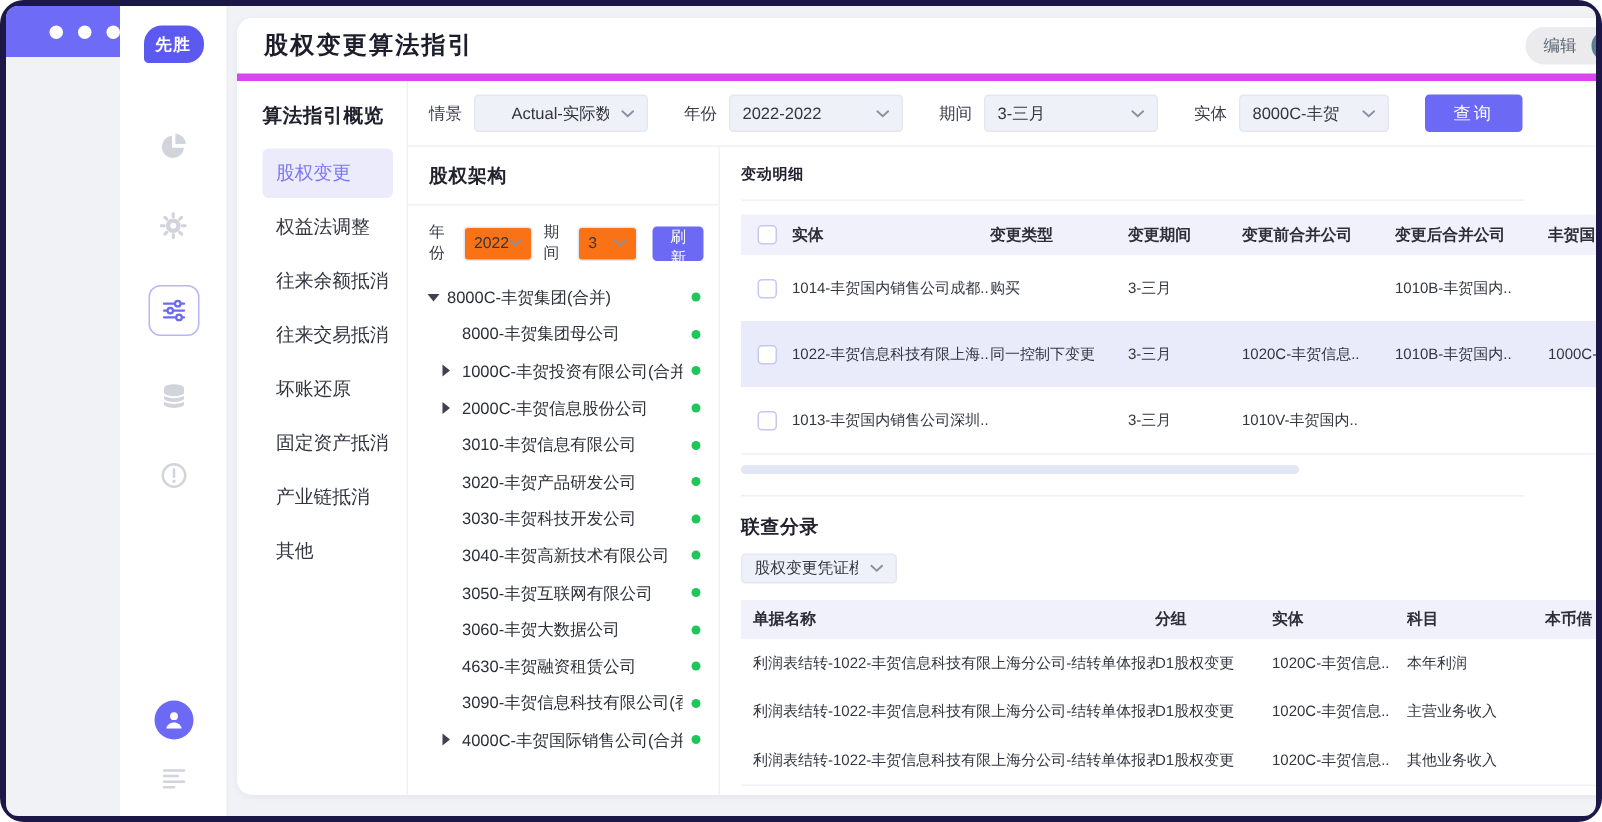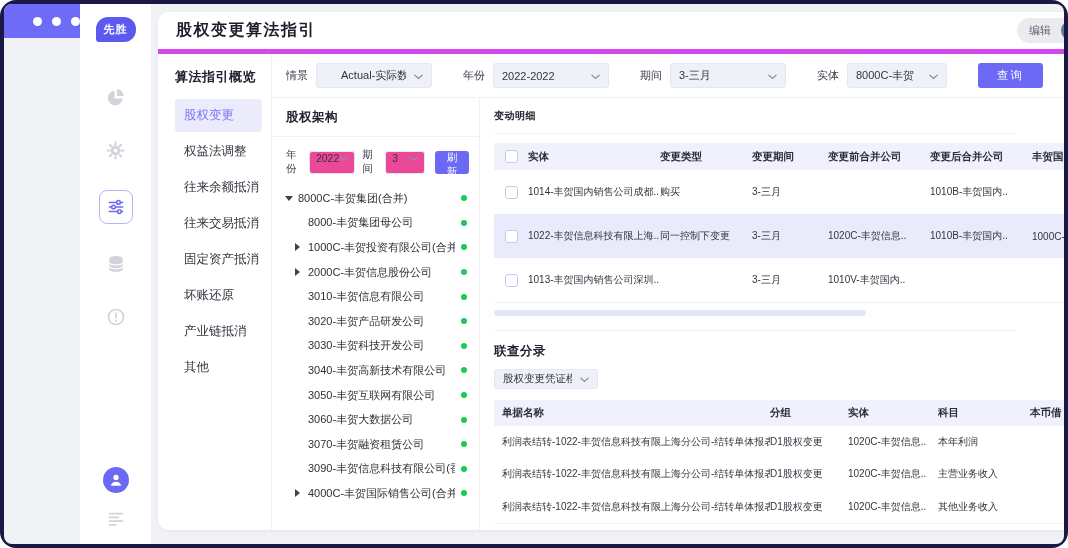--- a/index.html
+++ b/index.html
@@ -37,34 +37,34 @@
   
   .side-nav { width:114px; flex-shrink:0; border-right:1px solid #f0f1f5; padding:14px 9px 0 17px; }
   .nav-header { font-size:13px; font-weight:700; color:#20222e; margin-bottom:13px; letter-spacing:.5px; }
   .nav-item { font-size:12.5px; color:#33353f; padding:8px 9px; margin:3px 0; border-radius:4px; cursor:pointer; white-space:nowrap; }
   .nav-item.active { background:#ecebfc; color:#7a76f2; }
 
   .content-col { flex:1; display:flex; flex-direction:column; min-width:0; }
 
   
   .filter-bar { height:44px; flex-shrink:0; display:flex; align-items:center; padding:0 14px; border-bottom:1px solid #f0f1f5; }
-  .filter-group { display:flex; align-items:center; gap:8px; margin-right:31px; }
+  .filter-group { display:flex; align-items:center; gap:8px; margin-right:24px; }
   .filter-label { font-size:11px; color:#3b3e4a; white-space:nowrap; }
   .select { display:flex; align-items:center; justify-content:space-between; background:#eff1f9; border:1px solid #e4e7f2; border-radius:3px; height:25px; padding:0 8px; font-size:11px; color:#33353f; gap:8px; cursor:pointer; white-space:nowrap; }
   .select .val { overflow:hidden; }
   .btn { background:var(--accent,#6c6af4); color:#fff; font-size:11.5px; border:none; border-radius:3px; height:25px; padding:0 19px; cursor:pointer; letter-spacing:2px; }
 
   .panels { flex:1; display:flex; min-height:0; }
 
   
   .tree-panel { width:208px; flex-shrink:0; border-right:1px solid #f0f1f5; display:flex; flex-direction:column; min-height:0; }
   .panel-title { font-size:12.5px; font-weight:700; color:#20222e; padding:11px 14px 10px; border-bottom:1px solid #f0f1f5; letter-spacing:.5px; }
   .tree-filters { display:flex; align-items:center; gap:7px; padding:11px 10px 7px 14px; }
   .mini-label { font-size:10.5px; color:#3b3e4a; }
-  .mini-select { display:flex; justify-content:space-between; background:#ec4899; border:1px solid #e4e7f2; border-radius:3px; height:23px; width:48px; padding:0 6px; font-size:10.5px; color:#33353f; cursor:pointer; }
+  .mini-select { display:flex; align-items:center; justify-content:space-between; background:#f97316; border:1px solid #e4e7f2; border-radius:3px; height:23px; width:48px; padding:0 6px; font-size:10.5px; color:#33353f; cursor:pointer; }
   .mini-btn { background:var(--accent,#6c6af4); color:#fff; font-size:10.5px; border:none; height:23px; padding:0 9px; border-radius:3px; margin-left:3px; cursor:pointer; }
   .tree { flex:1; padding:3px 12px 6px 13px; overflow:hidden; list-style:none; }
   .tree-node { display:flex; align-items:center; height:24.6px; font-size:11px; color:#2e3039; cursor:pointer; }
   .tree-caret { width:13px; flex-shrink:0; display:flex; align-items:center; }
   .caret-down { width:0; height:0; border-left:4px solid transparent; border-right:4px solid transparent; border-top:5px solid #3f424e; }
   .caret-right { width:0; height:0; border-top:4px solid transparent; border-bottom:4px solid transparent; border-left:5px solid #3f424e; }
   .tree-label { flex:1; overflow:hidden; white-space:nowrap; }
   .tree-dot { width:6px; height:6px; border-radius:50%; background:var(--green,#1fc65b); margin-left:6px; flex-shrink:0; }
 
   
@@ -189,22 +189,22 @@
 
           <div class="card-body">
 
             <nav class="side-nav">
               <div class="nav-header">算法指引概览</div>
               <div id="nav-items">
                   <div class="nav-item active">股权变更</div>
                   <div class="nav-item">权益法调整</div>
                   <div class="nav-item">往来余额抵消</div>
                   <div class="nav-item">往来交易抵消</div>
+                  <div class="nav-item">坏账还原</div>
                   <div class="nav-item">固定资产抵消</div>
-                  <div class="nav-item">坏账还原</div>
                   <div class="nav-item">产业链抵消</div>
                   <div class="nav-item">其他</div>
                 </div>
             </nav>
 
             <div class="content-col">
 
               <div class="filter-bar" id="filter-bar">
                   <div class="filter-group">
                     <span class="filter-label">情景</span>
@@ -318,21 +318,21 @@
                         <span class="tree-label">3050-丰贺互联网有限公司</span>
                         <span class="tree-dot"></span>
                       </li>
                       <li class="tree-node" style="padding-left: 10px;">
                         <span class="tree-caret"></span>
                         <span class="tree-label">3060-丰贺大数据公司</span>
                         <span class="tree-dot"></span>
                       </li>
                       <li class="tree-node" style="padding-left: 10px;">
                         <span class="tree-caret"></span>
-                        <span class="tree-label">3070-丰贺融资租赁公司</span>
+                        <span class="tree-label">4630-丰贺融资租赁公司</span>
                         <span class="tree-dot"></span>
                       </li>
                       <li class="tree-node" style="padding-left: 10px;">
                         <span class="tree-caret"></span>
                         <span class="tree-label">3090-丰贺信息科技有限公司(香港)</span>
                         <span class="tree-dot"></span>
                       </li>
                       <li class="tree-node" style="padding-left: 10px;">
                         <span class="tree-caret">
                           <span class="caret-right"></span>

